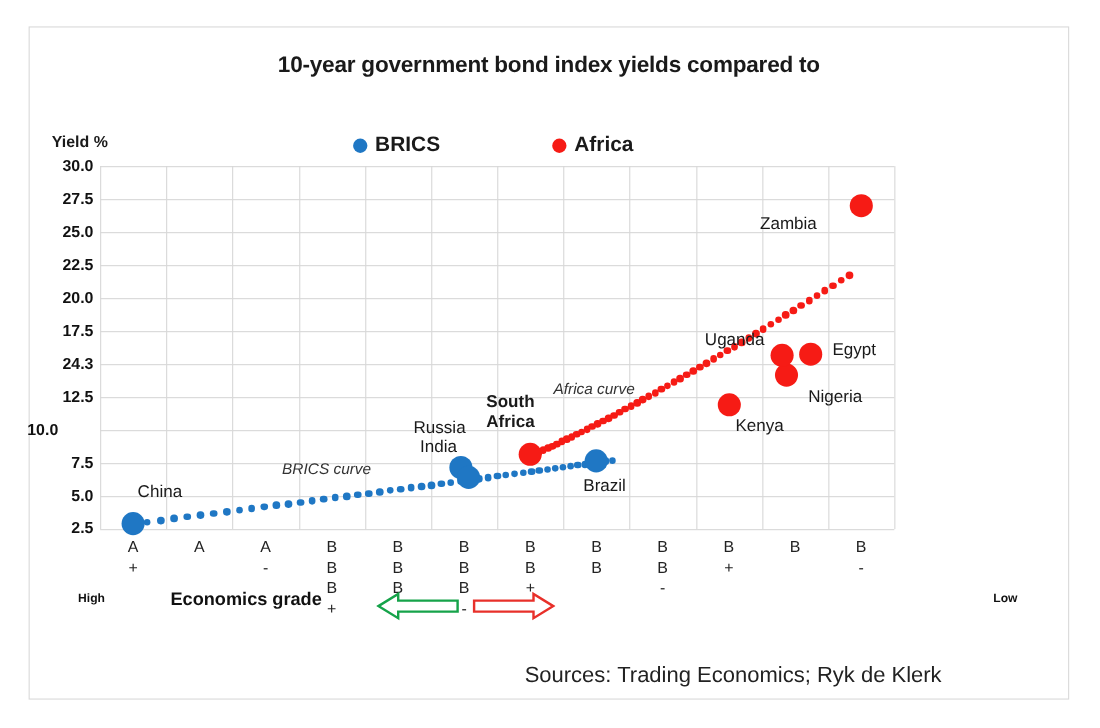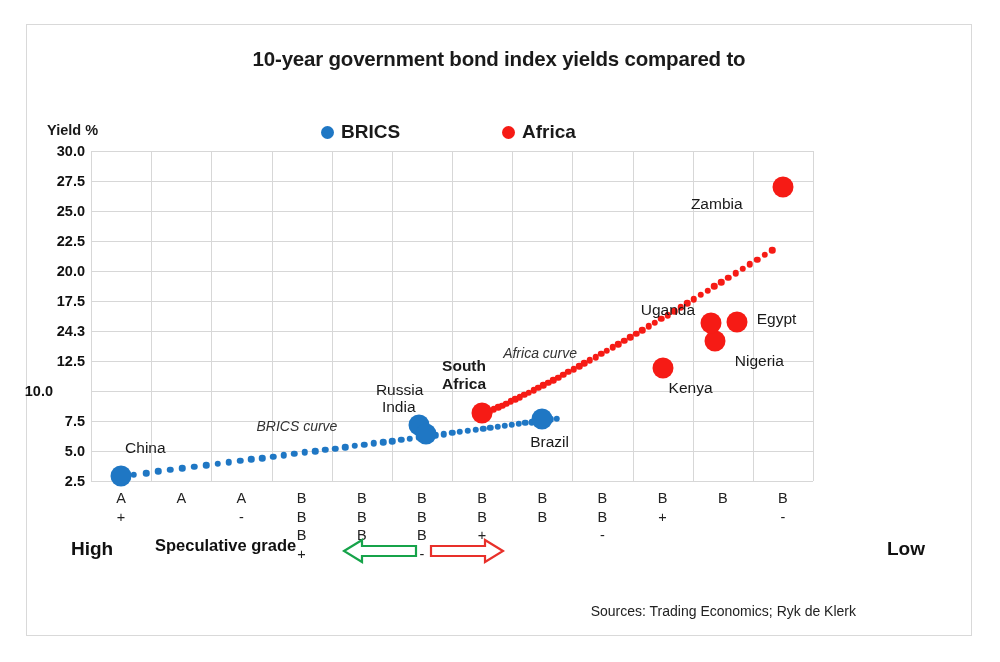--- a/index.html
+++ b/index.html
@@ -16,23 +16,23 @@
   .gv{position:absolute;top:0;height:330px;width:0;border-left:1px solid #d7d7d7;}
   .yt{position:absolute;right:0;width:56px;text-align:right;font-size:14.5px;font-weight:bold;color:#111;transform:translateY(-50%);}
   .xt{position:absolute;width:40px;text-align:center;font-size:14.5px;color:#222;line-height:18.5px;transform:translateX(-50%);}
   .pt{position:absolute;border-radius:50%;transform:translate(-50%,-50%);}
   .blue{background:#1f77c4;}
   .red{background:#f61b15;}
   .dotline{position:absolute;transform:translate(-50%,-50%);border-radius:50%;}
   .anno{position:absolute;font-size:15.5px;color:#1a1a1a;white-space:nowrap;}
   .anno.b{font-weight:bold;}
   .anno.i{font-style:italic;font-size:14px;color:#333;}
-  .foot{position:absolute;font-size:19px;color:#111;white-space:nowrap;}
+  .foot{position:absolute;font-size:11px;color:#111;white-space:nowrap;}
   #axtitle{position:absolute;left:0;top:548px;width:944px;text-align:center;font-size:17px;font-weight:bold;color:#111;}
-  #src{position:absolute;right:115px;top:578px;font-size:14px;color:#222;}
+  #src{position:absolute;right:115px;top:578px;font-size:20px;color:#222;}
   .arw{position:absolute;top:512px;}
 </style>
 </head>
 <body>
 
 <div id="frame">
 
   <div class="ttl">
     <span>10-year government bond index yields compared to</span><br>
   </div>
@@ -218,21 +218,21 @@
       <div class="anno i" style="left: 412.142px; top: 194px;">Africa curve</div>
       <div class="anno " style="left: 439.25px; top: 281.6px;">Brazil</div>
       <div class="anno " style="left: 577.583px; top: 227.6px;">Kenya</div>
       <div class="anno " style="left: 643.75px; top: 201.2px;">Nigeria</div>
       <div class="anno " style="left: 549.75px; top: 149.6px;">Uganda</div>
       <div class="anno " style="left: 665.75px; top: 159.2px;">Egypt</div>
       <div class="anno " style="left: 599.917px; top: 24.8px; margin-top: 19px;">Zambia</div>
     </div>
 
   <div class="foot" id="f-high" style="left:44px;top:513px;font-weight:bold;">High</div>
-  <div class="foot" id="f-inv" style="left:128px;top:511px;font-weight:bold;font-size:16.5px;">Speculative grade</div>
+  <div class="foot" id="f-inv" style="left:128px;top:511px;font-weight:bold;font-size:16.5px;">Economics grade</div>
 
   <svg class="arw" style="left:315px;" width="78" height="28" viewBox="0 0 78 28">
     <polygon points="2,14 20,3 20,9 74,9 74,19 20,19 20,25" fill="none" stroke="#16a34a" stroke-width="2.2"></polygon>
   </svg>
   <svg class="arw" style="left:400px;" width="78" height="28" viewBox="0 0 78 28">
     <polygon points="76,14 58,3 58,9 4,9 4,19 58,19 58,25" fill="none" stroke="#e8302a" stroke-width="2.2"></polygon>
   </svg>
 
   <div class="foot" id="f-low" style="right:46px;top:513px;font-weight:bold;">Low</div>
 

